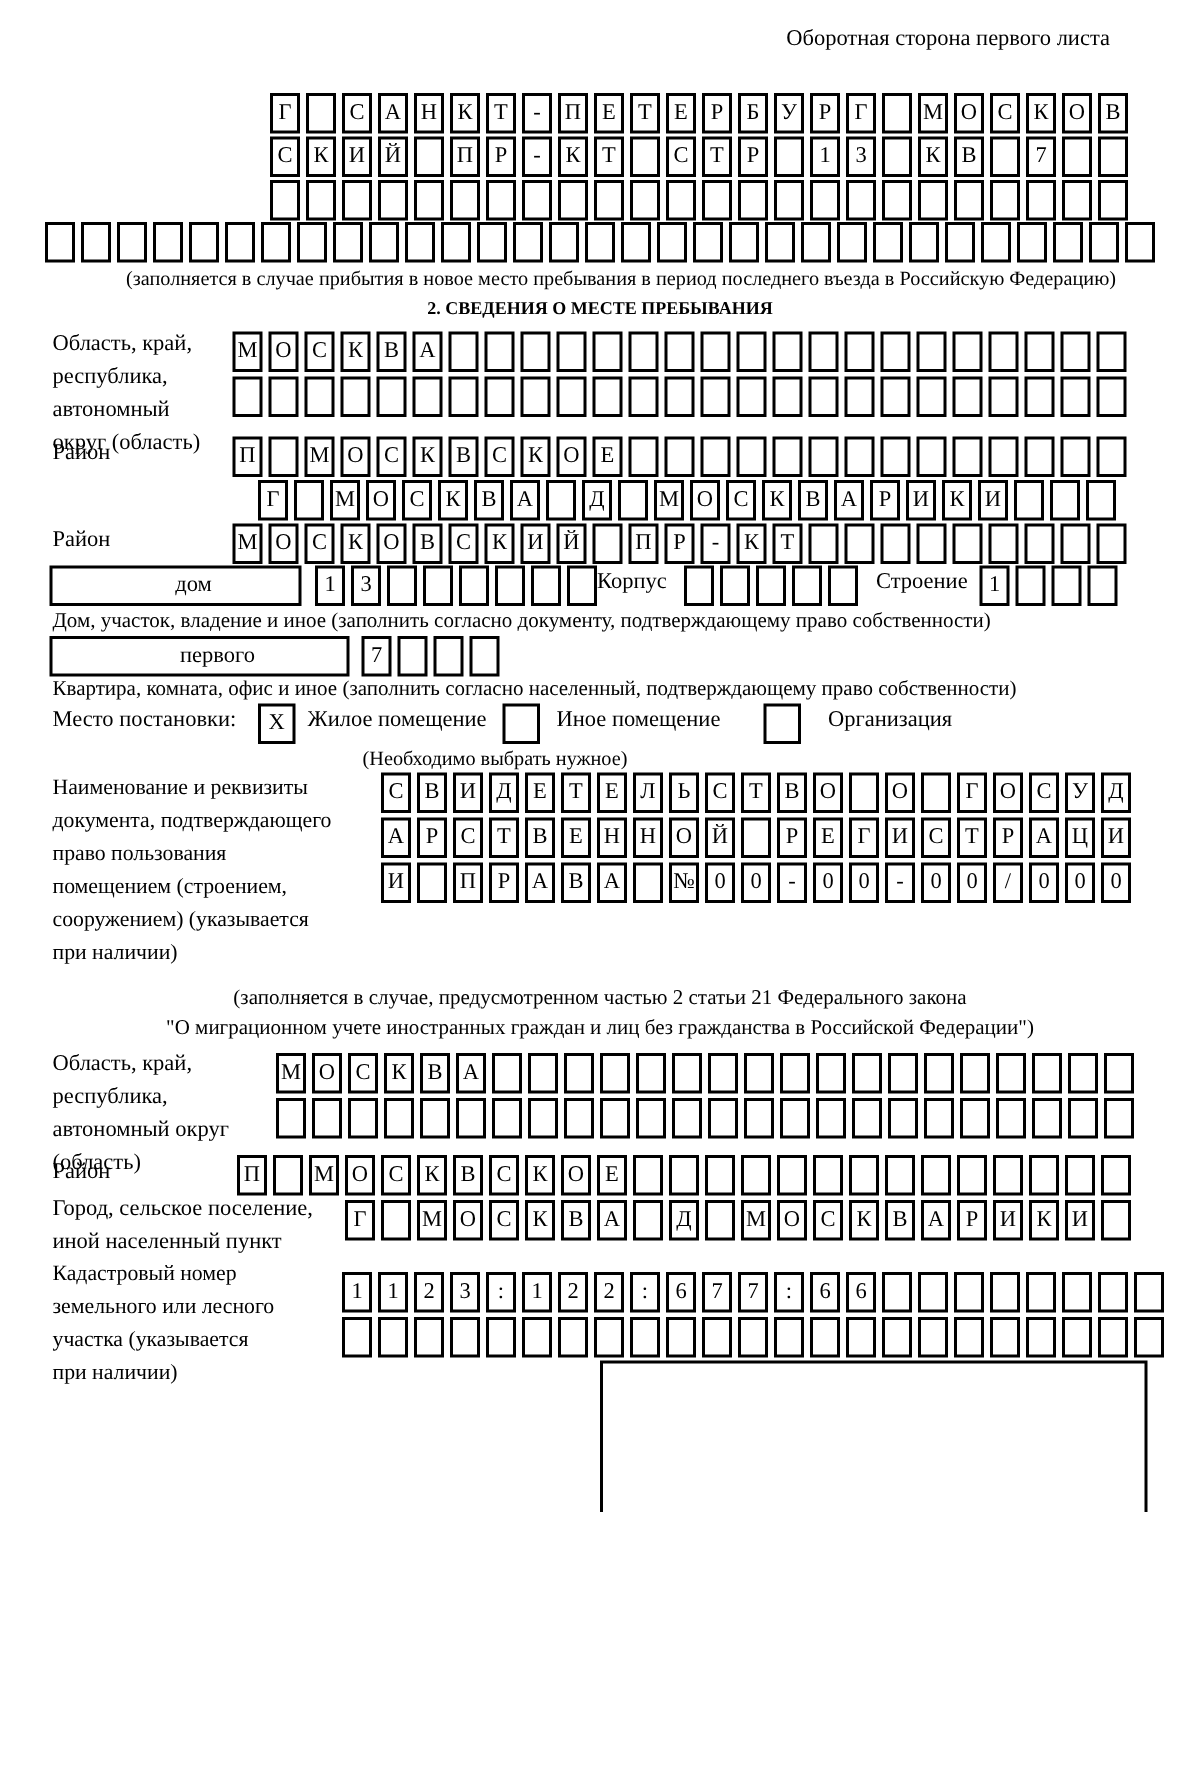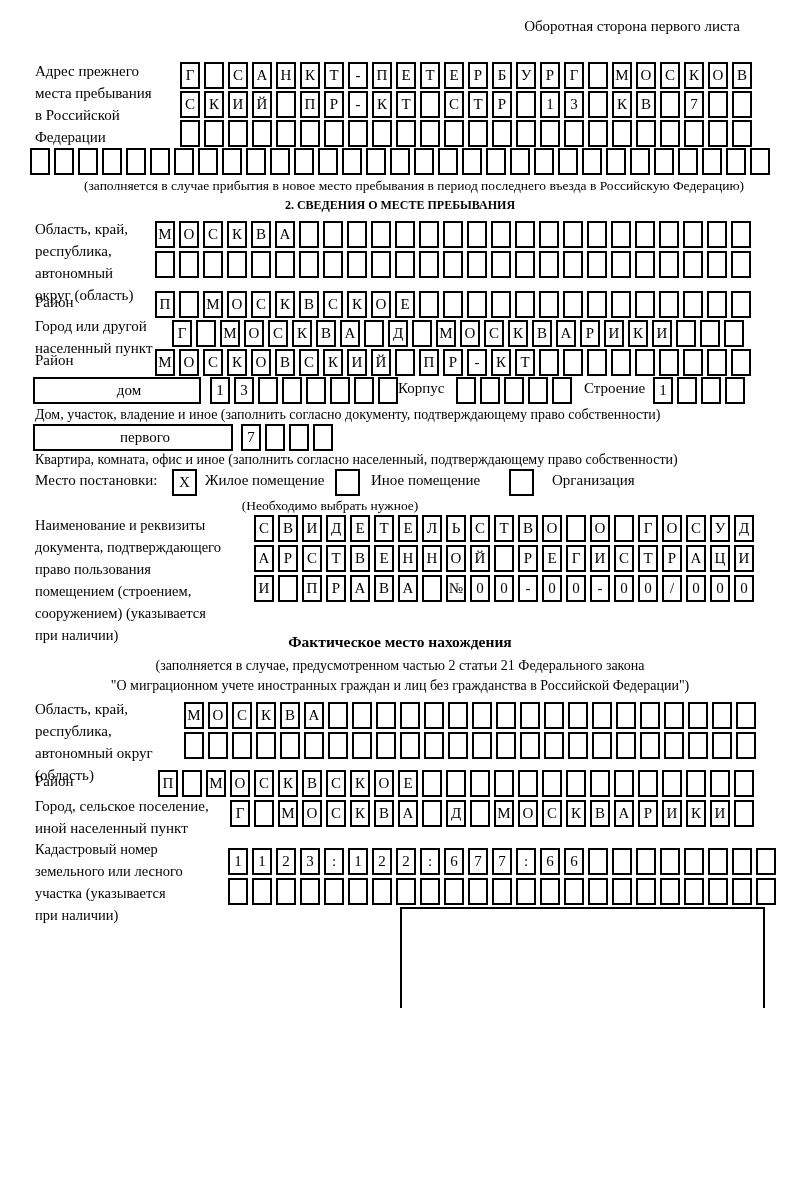--- a/index.html
+++ b/index.html
@@ -30,24 +30,20 @@
   .stamp-box{position:absolute;box-sizing:border-box;border:2px solid #000;background:#fff;}
   .stamp-caption{position:absolute;font-size:14px;line-height:19px;text-align:center;}
 </style>
 </head>
 <body>
 
 <div class="page">
 
   <div class="note" style="top:18px;left:0;width:740px;text-align:right;">Оборотная сторона первого листа</div>
 
-  <div class="label" style="left:35px;top:60px;width:150px;">Адрес прежнего
-места пребывания
-в Российской
-Федерации</div>
   <div class="row" style="left:180px;top:62px;">
       <span class="cell">Г</span>
       <span class="cell"></span>
       <span class="cell">С</span>
       <span class="cell">А</span>
       <span class="cell">Н</span>
       <span class="cell">К</span>
       <span class="cell">Т</span>
       <span class="cell">-</span>
       <span class="cell">П</span>
@@ -237,22 +233,20 @@
       <span class="cell"></span>
       <span class="cell"></span>
       <span class="cell"></span>
       <span class="cell"></span>
       <span class="cell"></span>
       <span class="cell"></span>
       <span class="cell"></span>
       <span class="cell"></span>
     </div>
 
-  <div class="label" style="left:35px;top:315px;width:150px;">Город или другой
-населенный пункт</div>
   <div class="row" style="left:172px;top:320px;">
       <span class="cell">Г</span>
       <span class="cell"></span>
       <span class="cell">М</span>
       <span class="cell">О</span>
       <span class="cell">С</span>
       <span class="cell">К</span>
       <span class="cell">В</span>
       <span class="cell">А</span>
       <span class="cell"></span>
@@ -417,21 +411,20 @@
       <span class="cell">0</span>
       <span class="cell">-</span>
       <span class="cell">0</span>
       <span class="cell">0</span>
       <span class="cell">/</span>
       <span class="cell">0</span>
       <span class="cell">0</span>
       <span class="cell">0</span>
     </div>
 
-  <div class="title" style="top:633px;font-size:15.5px;">Фактическое место нахождения</div>
   <div class="caption caption-center" style="top:658px;font-size:14px;">(заполняется в случае, предусмотренном частью 2 статьи 21 Федерального закона</div>
   <div class="caption caption-center" style="top:678px;font-size:14px;">"О миграционном учете иностранных граждан и лиц без гражданства в Российской Федерации")</div>
 
   <div class="label" style="left:35px;top:698px;width:150px;">Область, край,
 республика,
 автономный округ
 (область)</div>
   <div class="row" style="left:184px;top:702px;">
       <span class="cell">М</span>
       <span class="cell">О</span>

